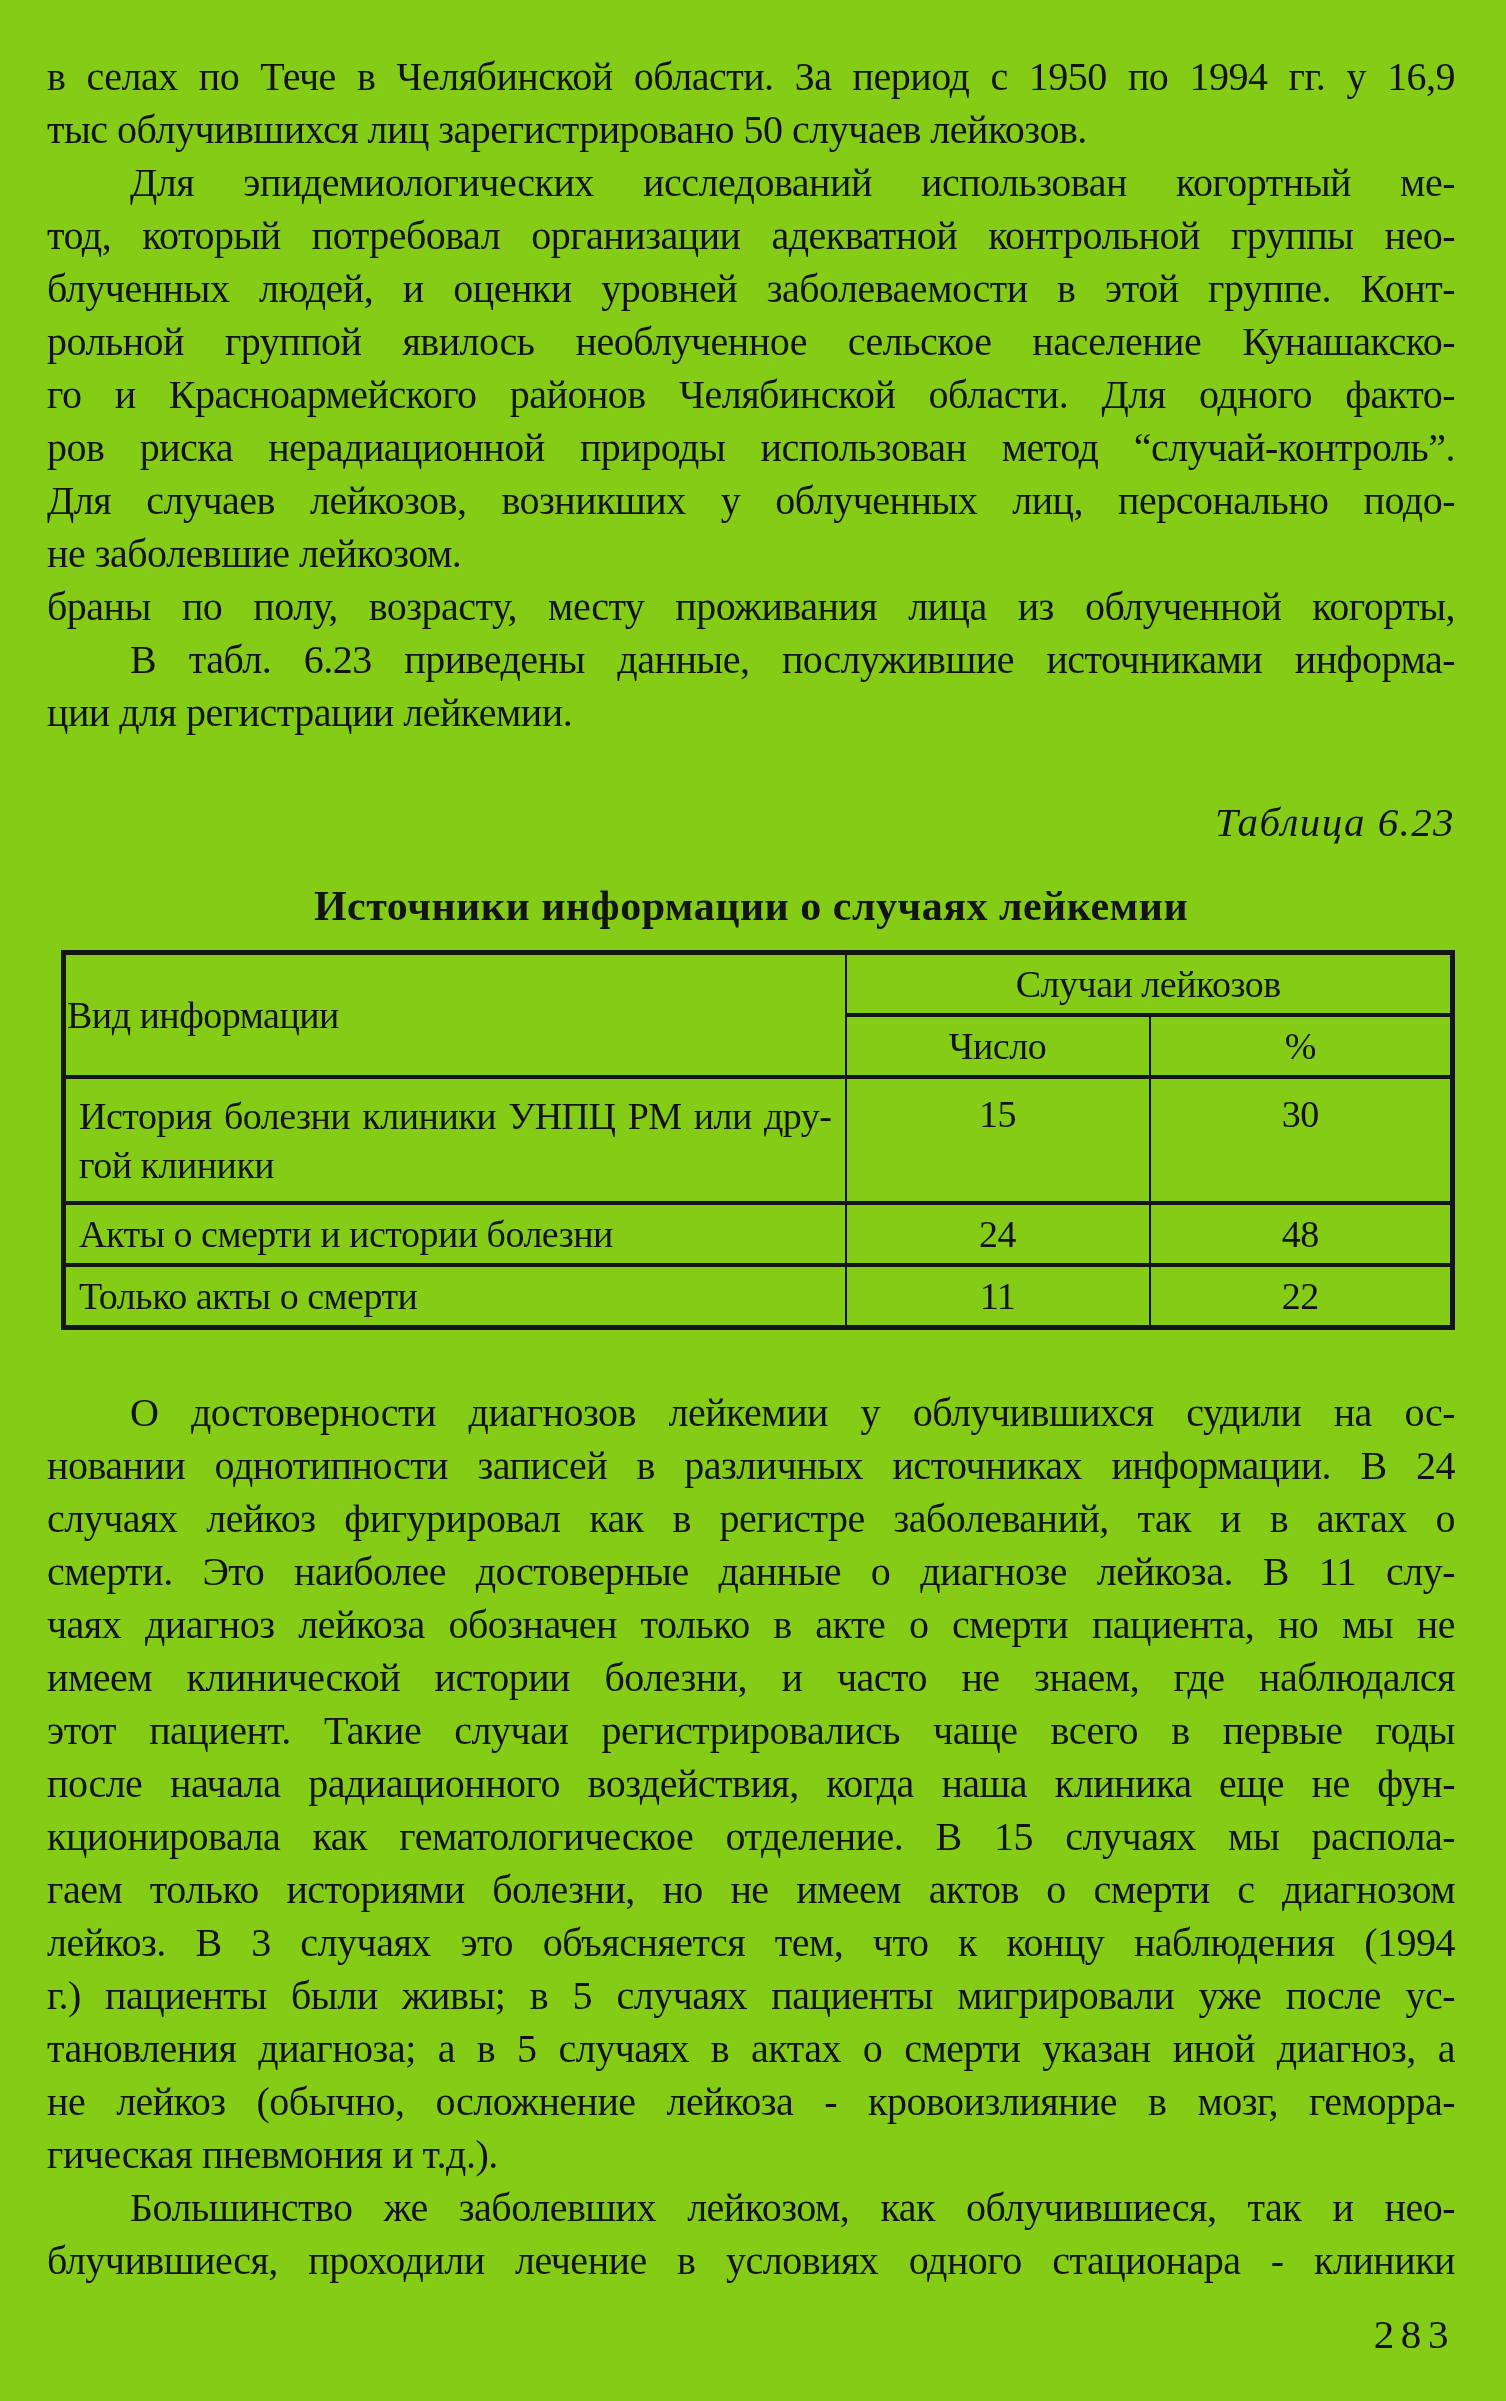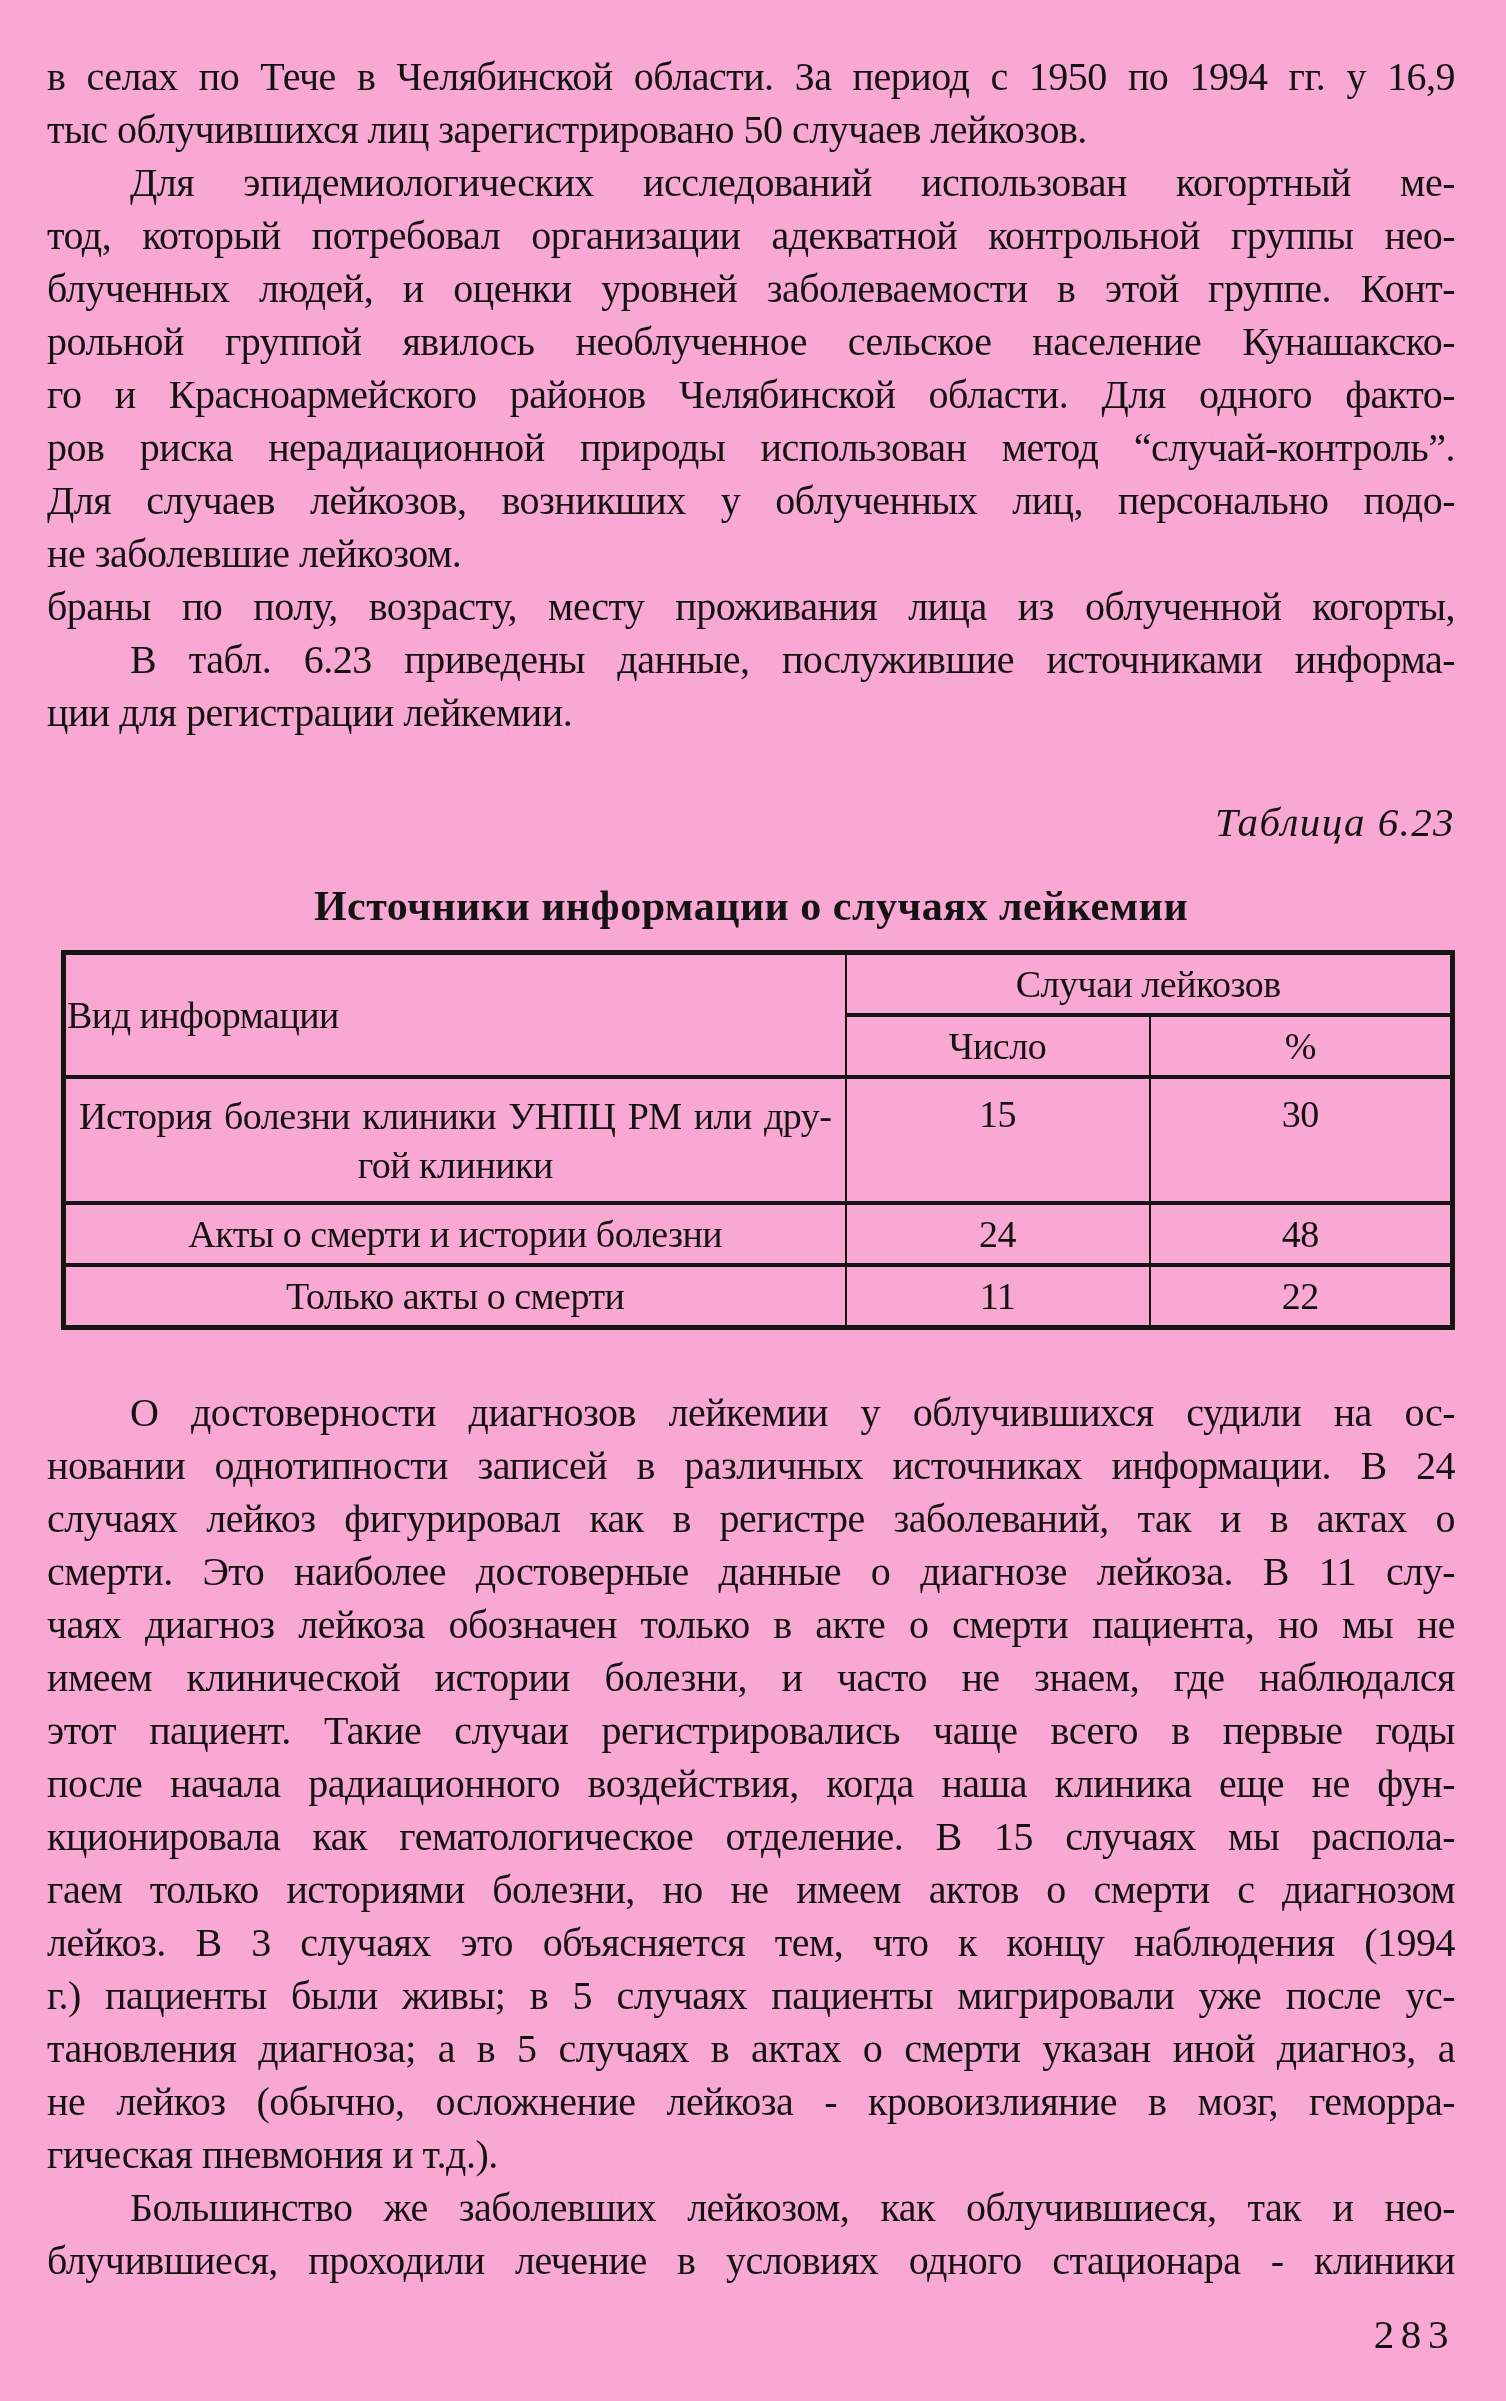--- a/index.html
+++ b/index.html
@@ -1,19 +1,19 @@
 <!DOCTYPE html>
 <html lang="ru" style="font-size:15px"><head>
 <meta charset="utf-8">
 <style>
   html,body { margin:0; padding:0; background:#ffffff; }
   .page {
     position:relative;
     width:1507px; height:2401px;
-    background:#f9a8d4;
+    background:#84cc16;
     box-sizing:border-box;
     padding:50px 52px 0 47px;
     font-family:"Liberation Serif", serif;
     color:#131313;
     overflow:hidden;
   }
   
   .line {
     font-size:40px; line-height:53px; letter-spacing:-0.5px;
     text-align:justify; white-space:normal;
@@ -47,21 +47,21 @@
   td.group { height:56px; text-align:center; vertical-align:middle; }
   td.sub   { height:56px; text-align:center; vertical-align:middle; }
 
   tr.row-first td { vertical-align:top; }
   tr.row-first td.label { padding:13px 13px 11.3px 13px; }
   tr.row-first td.num, tr.row-first td.pct { padding-top:13px; }
   tr.row-mid td, tr.row-last td { height:56px; vertical-align:middle; }
   td.label { padding-left:13px; padding-right:13px; }
   td.num, td.pct { text-align:center; }
 
-  .cline { line-height:49px; text-align:center; }
+  .cline { line-height:49px; text-align:left; }
   .cline.fill { text-align:justify; text-align-last:justify; }
 
   #text-bottom { margin-top:56px; }
 
   .page-num {
     position:absolute; right:52px; bottom:40px;
     font-size:41px; letter-spacing:6.6px; line-height:53px;
   }
 </style>
 </head>

